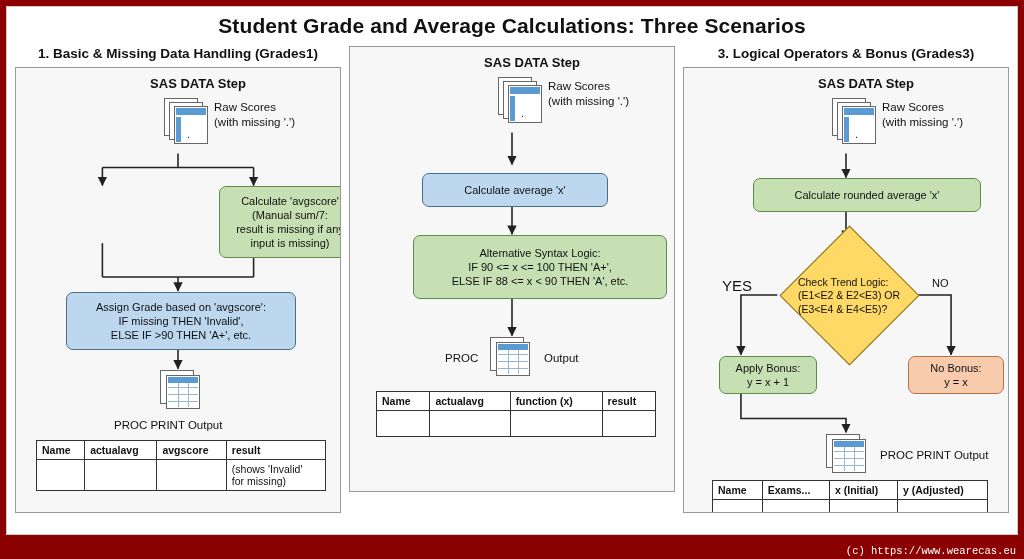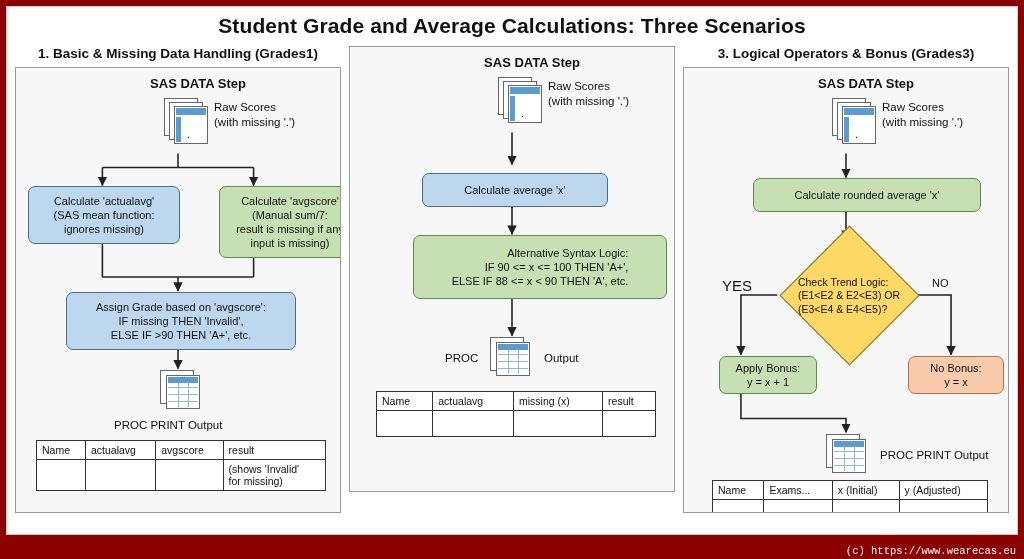--- a/index.html
+++ b/index.html
@@ -126,21 +126,21 @@
     font-size: 10.5px;
     background: #ffffff;
   }
   table.out th, table.out td {
     border: 1px solid #333333;
     padding: 3px 5px;
     text-align: left;
     color: #111111;
     font-weight: normal;
   }
-  table.out th { font-weight: normal; }
+  table.out th { font-weight: bold; }
   .footer {
     position: absolute;
     right: 8px;
     bottom: 2px;
     font-size: 10.5px;
     font-family: "Liberation Mono", monospace;
     color: #ffffff;
   }
 </style>
 </head>
@@ -180,23 +180,20 @@
           <div class="sheet" style="left:10px; top:8px; width:34px; height:38px;"></div>
           <div class="bar" style="left:12px; top:10px; width:30px; height:7px;"></div>
           <div class="bar" style="left:12px; top:19px; width:5px; height:25px;"></div>
           <div class="dot" style="left:23px; top:31px;">.</div>
         </div>
         <div class="label-plain" style="left:198px; top:32px;">
           <span>Raw Scores</span><br>
           <span>(with missing '.')</span>
         </div>
 
-        <div class="node blue" style="left:12px; top:118px; width:152px; height:58px; white-space:pre-line;">Calculate 'actualavg'
-(SAS mean function:
-ignores missing)</div>
         <div class="node green" style="left:178px; top:118px; width:142px; height:72px; white-space:pre-line;">Calculate 'avgscore'
 (Manual sum/7:
 result is missing if any
 input is missing)</div>
         <div class="node blue" style="left:50px; top:224px; width:230px; height:58px; white-space:pre-line;">Assign Grade based on 'avgscore':
 IF missing THEN 'Invalid',
 ELSE IF &gt;90 THEN 'A+', etc.</div>
 
         <div class="gridicon" style="left:144px; top:302px; width:48px; height:44px;">
           <div class="g" style="left:0; top:0; width:34px; height:34px;"></div>
@@ -254,21 +251,21 @@
           <div class="bar" style="left:12px; top:10px; width:30px; height:7px;"></div>
           <div class="bar" style="left:12px; top:19px; width:5px; height:25px;"></div>
           <div class="dot" style="left:23px; top:31px;">.</div>
         </div>
         <div class="label-plain" style="left:198px; top:32px;">
           <span>Raw Scores</span><br>
           <span>(with missing '.')</span>
         </div>
 
         <div class="node blue" style="left:72px; top:118px; width:186px; height:34px;margin-top:8px;">Calculate average 'x'</div>
-        <div class="node green" style="left:38px; top:188px; width:254px; height:64px; white-space:pre-line;text-align:right;">Alternative Syntax Logic:
+        <div class="node green" style="left:38px; top:188px; width:254px; height:64px; white-space:pre-line;">Alternative Syntax Logic:
 IF 90 &lt;= x &lt;= 100 THEN 'A+',
 ELSE IF 88 &lt;= x &lt; 90 THEN 'A', etc.</div>
 
         <div class="gridicon" style="left:140px; top:290px; width:48px; height:44px;">
           <div class="g" style="left:0; top:0; width:34px; height:34px;"></div>
           <div class="g" style="left:6px; top:5px; width:34px; height:34px;"></div>
           <div class="hdr" style="left:8px; top:7px; width:30px; height:6px;"></div>
           <div class="ln" style="left:8px; top:17px; width:30px; height:1px;"></div>
           <div class="ln" style="left:8px; top:24px; width:30px; height:1px;"></div>
           <div class="ln" style="left:8px; top:31px; width:30px; height:1px;"></div>
@@ -276,21 +273,21 @@
           <div class="ln" style="left:28px; top:13px; width:1px; height:24px;"></div>
         </div>
         <div class="label-plain" style="left:95px; top:304px;">PROC</div>
         <div class="label-plain" style="left:194px; top:304px;">Output</div>
 
         <table class="out" style="left:26px; top:344px; width:280px;">
           <thead>
             <tr>
               <th>Name</th>
               <th>actualavg</th>
-              <th>missing (x)</th>
+              <th>function (x)</th>
               <th>result</th>
             </tr>
           </thead>
           <tbody>
             <tr style="height:26px;">
               <td></td>
               <td></td>
               <td></td>
               <td></td>
             </tr>

